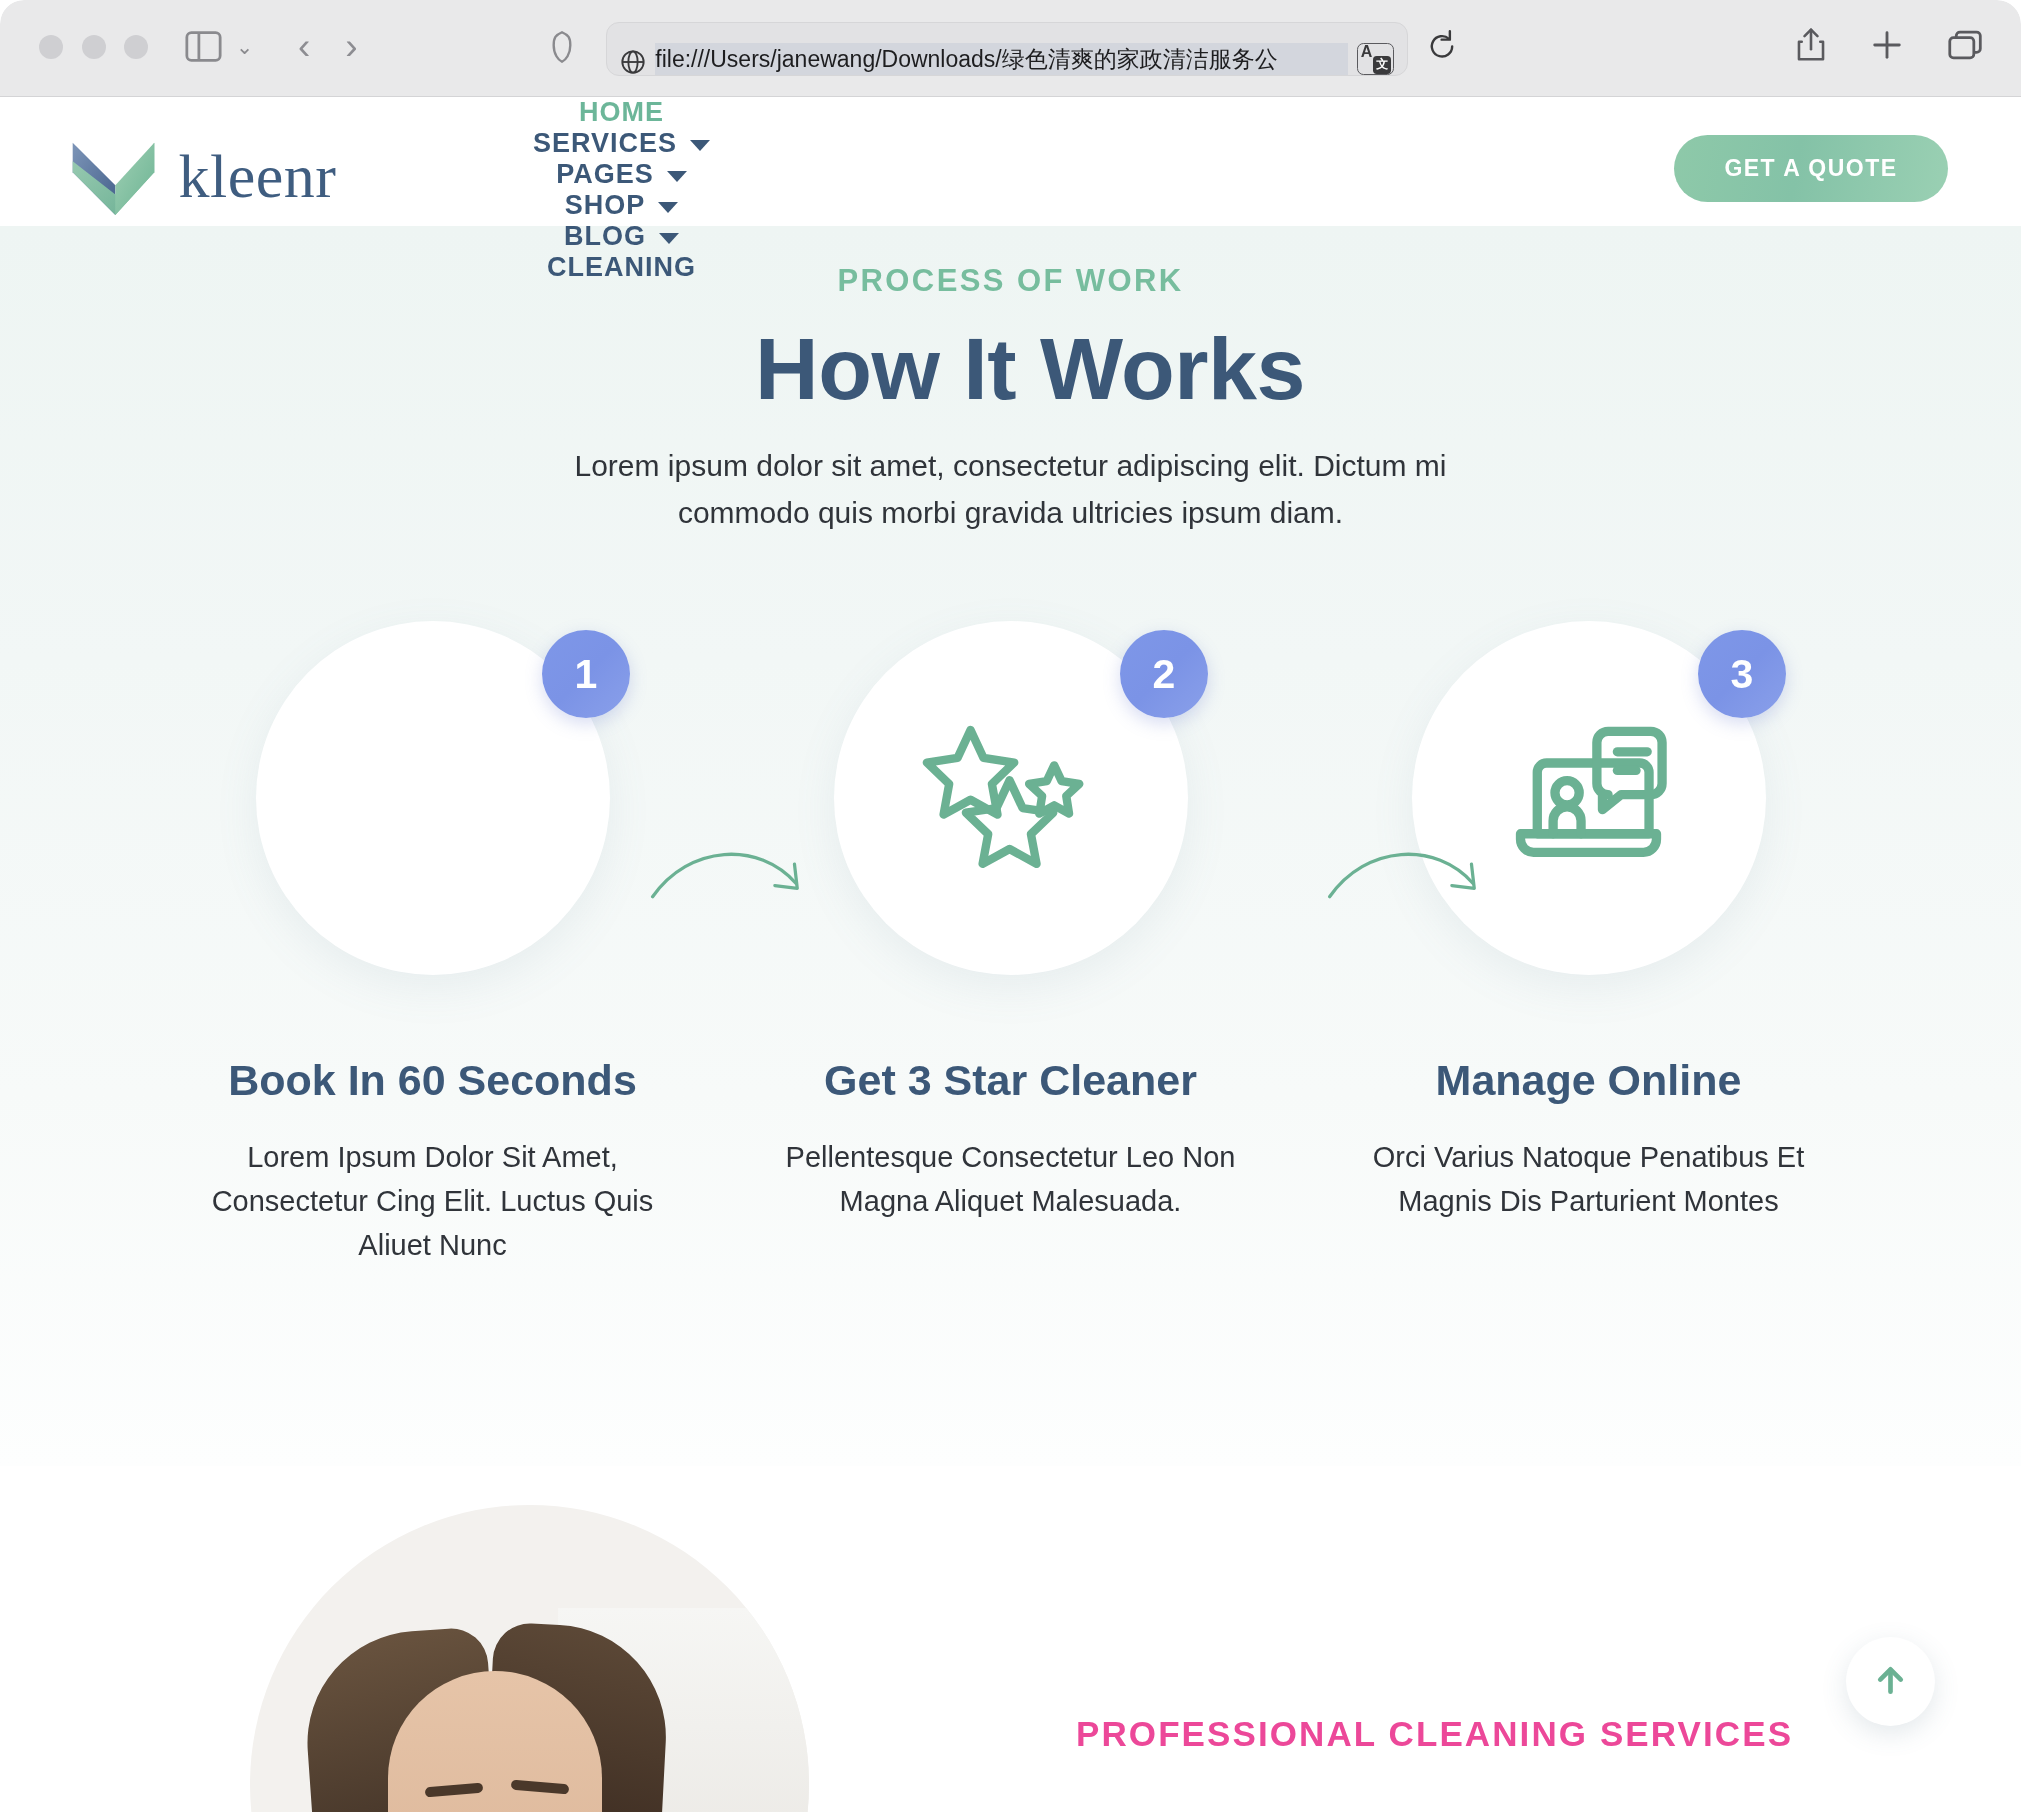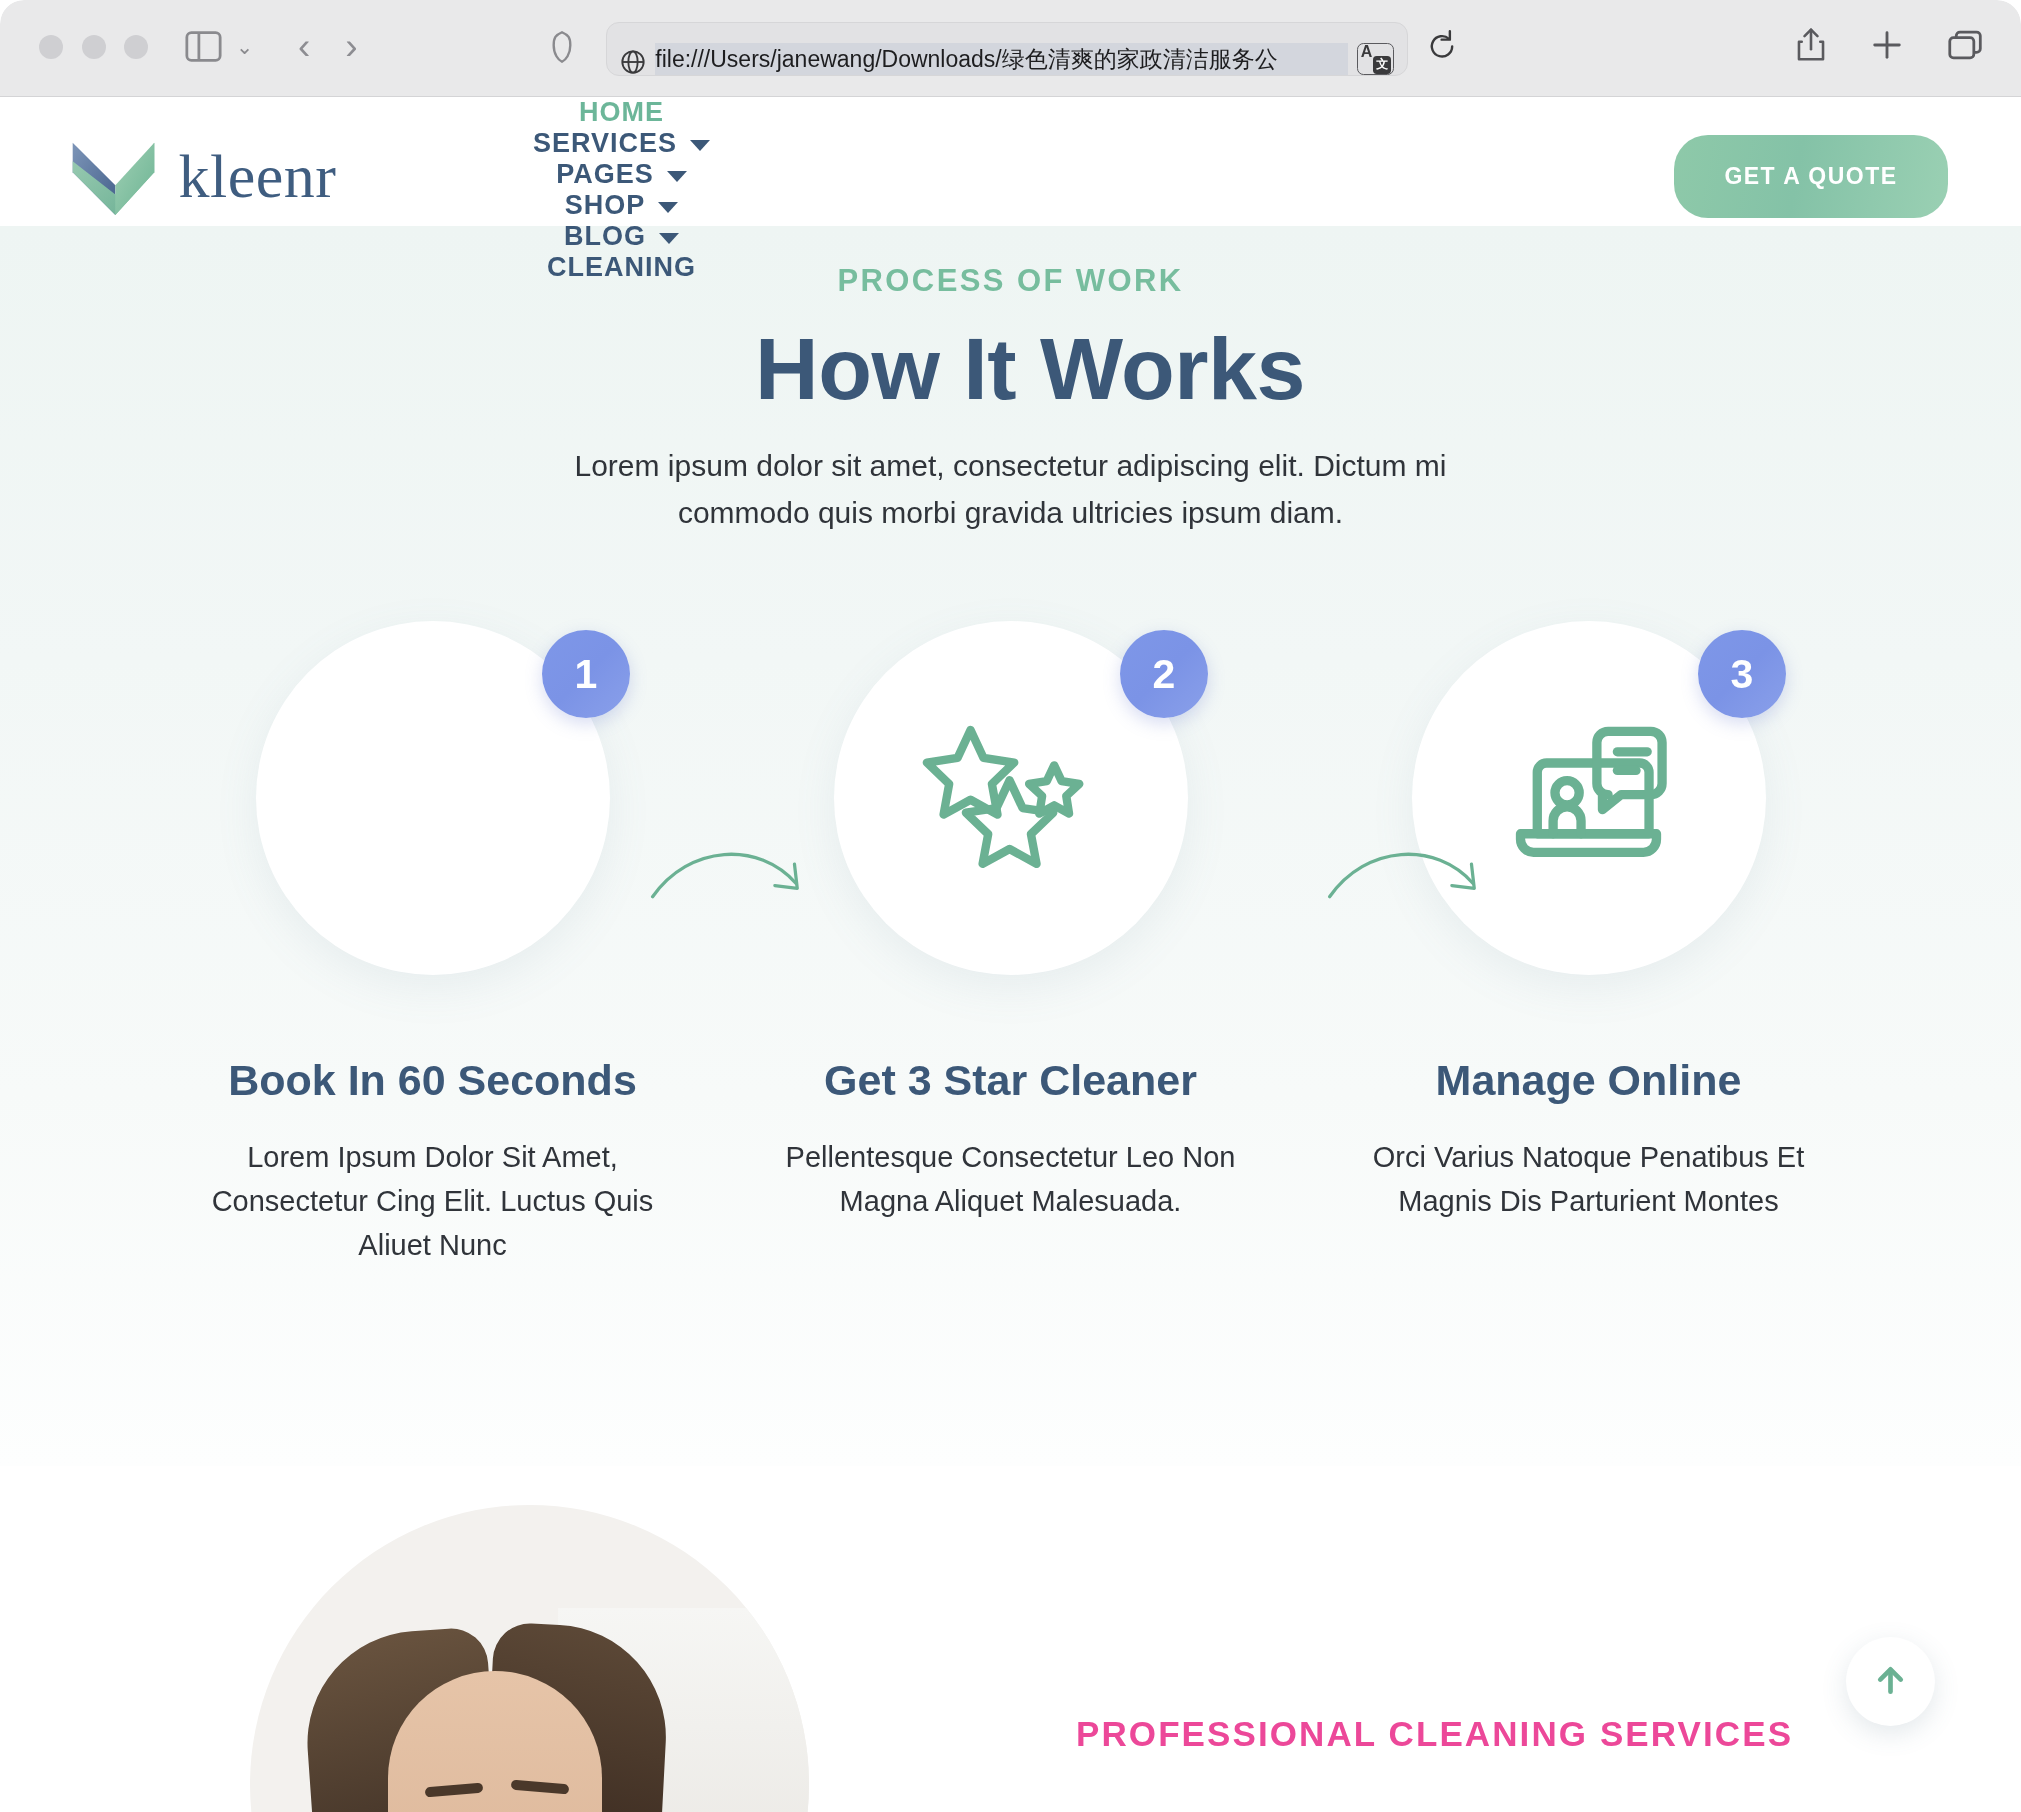--- a/index.html
+++ b/index.html
@@ -150,21 +150,21 @@
   .nav-item.active { color: #6cb699; }
   .nav-caret {
     width: 0; height: 0;
     border-left: 10.3px solid transparent;
     border-right: 10.3px solid transparent;
     border-top: 11.2px solid #3c5878;
     margin-top: 3.7px;
   }
   .quote-btn {
     position: absolute; right: 73px; top: 38px;
-    width: 274px; height: 83px;
+    width: 274px; height: 67px;
     border-radius: 34px;
     background: linear-gradient(100deg, #8ec9a9 0%, #84c2a7 45%, #9ad0b3 100%);
     color: #ffffff;
     font-size: 23px; font-weight: 700; letter-spacing: 1.5px;
     display: flex; align-items: center; justify-content: center;
     border: none; cursor: pointer;
     font-family: "Liberation Sans", sans-serif;
   }
 
   

